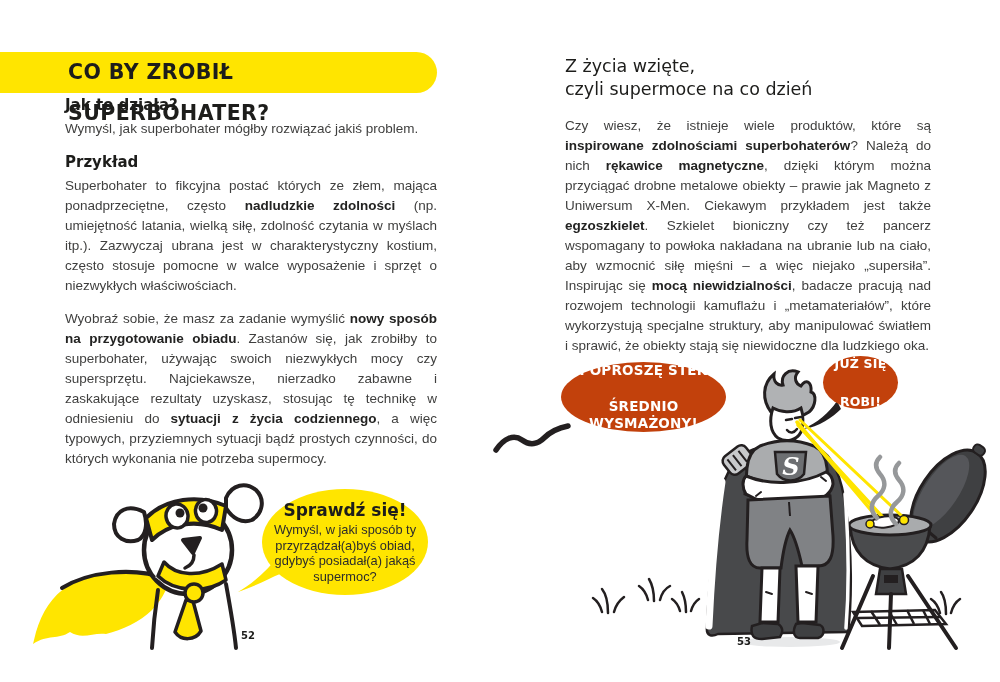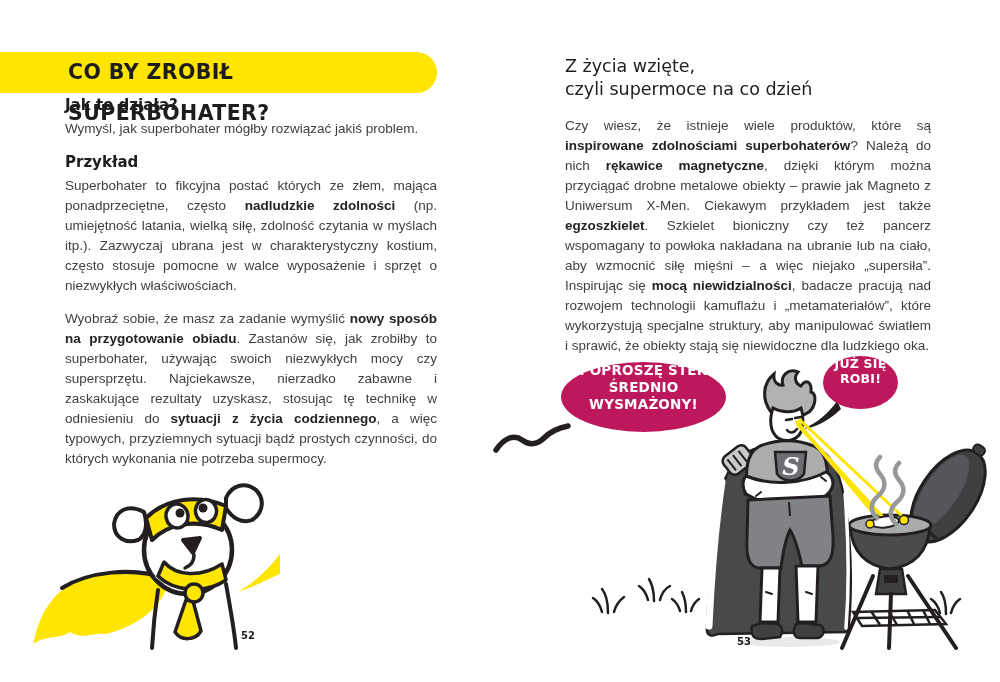--- a/index.html
+++ b/index.html
@@ -27,22 +27,22 @@
   .col-right .bodytext{margin-top:15px;}
 
   
   .bubble-yellow{position:absolute;left:262px;top:489px;width:166px;height:106px;
       background:#ffe500;border-radius:50%;display:flex;flex-direction:column;
       justify-content:center;align-items:center;text-align:center;}
   .by-title{font-family:"DejaVu Sans",sans-serif;font-weight:800;font-size:17px;
       color:#1d1d1b;margin-bottom:2px;}
   .by-text{font-size:12.8px;line-height:15.5px;color:#2c2c2b;width:148px;}
 
-  .bubble-dark{position:absolute;background:#be185d;border-radius:50%;color:#fff;
-      display:flex;flex-direction:column;justify-content:flex-start;text-align:center;
+  .bubble-dark{position:absolute;background:#c2410c;border-radius:50%;color:#fff;
+      display:flex;flex-direction:column;justify-content:space-between;text-align:center;
       font-family:"DejaVu Sans",sans-serif;font-weight:800;letter-spacing:.2px;}
   .bubble-order{left:561px;top:362px;width:165px;height:70px;font-size:13.5px;line-height:17px;}
   .bubble-reply{left:823px;top:356px;width:75px;height:53px;font-size:12.5px;line-height:15px;}
 
   .tail{position:absolute;}
 
   .pagenum{position:absolute;font-family:"DejaVu Sans",sans-serif;font-weight:800;
       font-size:10px;color:#1d1d1b;}
   .pagenum-left{left:241px;top:630px;}
   .pagenum-right{left:737px;top:636px;}
@@ -93,20 +93,24 @@
     <g>
       <path d="M130,124 C146,140 178,142 198,128 L194,112 C172,126 148,124 136,110 Z" fill="#ffe500" stroke="#231f20" stroke-width="3.5" stroke-linejoin="round"></path>
       <path d="M158,148 L147,180 C153,189 167,189 173,179 L165,149 Z" fill="#ffe500" stroke="#231f20" stroke-width="3.5" stroke-linejoin="round"></path>
       <circle cx="166" cy="141" r="9" fill="#ffe500" stroke="#231f20" stroke-width="3.5"></circle>
     </g>
   </svg>
 
   <svg class="tail" style="left:234px;top:550px" width="48" height="46" viewBox="0 0 48 46">
     <path d="M46,4 C34,20 18,34 4,42 C22,36 36,28 46,24 Z" fill="#ffe500"></path>
   </svg>
+  <div class="bubble-yellow">
+    <div class="by-title">Sprawdź się!</div>
+    <div class="by-text">Wymyśl, w jaki sposób ty przyrządzał(a)byś obiad, gdybyś posiadał(a) jakąś supermoc?</div>
+  </div>
 
   <div class="pagenum pagenum-left">52</div>
 
   <div class="col col-right">
     <div class="rh">Z życia wzięte,</div>
     <div class="rh">czyli supermoce na co dzień</div>
     <p class="bodytext"><span>Czy wiesz, że istnieje wiele produktów, które są </span><b>inspirowane zdolnościami superbohaterów</b><span>? Należą do nich </span><b>rękawice magnetyczne</b><span>, dzięki którym można przyciągać drobne metalowe obiekty – prawie jak Magneto z Uniwersum X-Men. Ciekawym przykładem jest także </span><b>egzoszkielet</b><span>. Szkielet bioniczny czy też pancerz wspomagany to powłoka nakładana na ubranie lub na ciało, aby wzmocnić siłę mięśni – a więc niejako „supersiła”. Inspirując się </span><b>mocą niewidzialności</b><span>, badacze pracują nad rozwojem technologii kamuflażu i „metamateriałów”, które wykorzystują specjalne struktury, aby manipulować światłem i sprawić, że obiekty stają się niewidoczne dla ludzkiego oka.</span></p>
   </div>
 
   <svg class="tail" style="left:492px;top:414px" width="80" height="48" viewBox="0 0 80 48">

